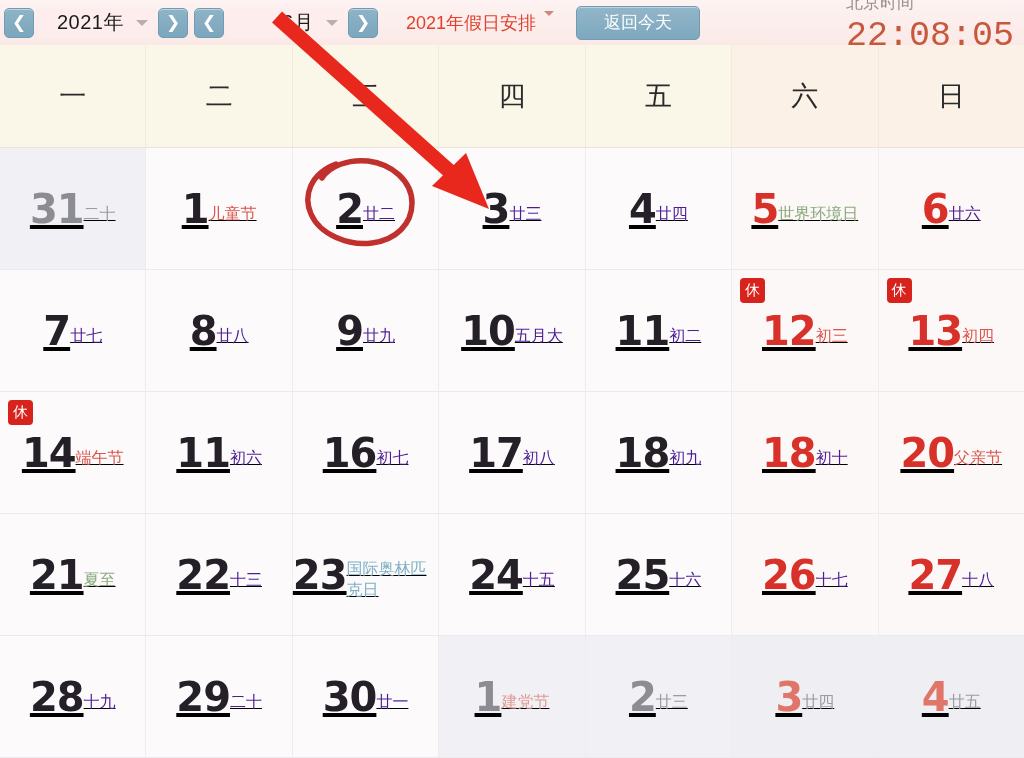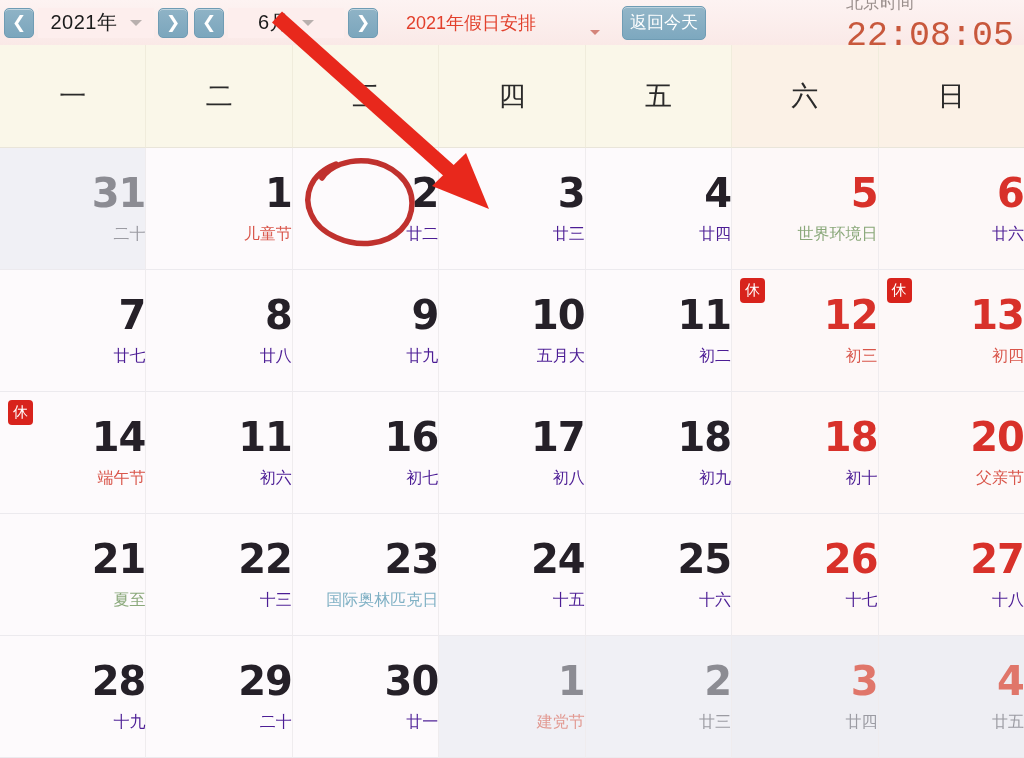--- a/index.html
+++ b/index.html
@@ -22,36 +22,36 @@
     width:28px;height:28px;flex:0 0 auto;
     border-radius:5px;
     background:linear-gradient(#8fb3c6,#7ba6bd);
     border:1px solid #6f9cb4;
     color:#ffffff;font-size:17px;line-height:26px;text-align:center;
     cursor:pointer;
     box-shadow:inset 0 1px 0 rgba(255,255,255,.45);
     font-family:"DejaVu Sans",sans-serif;
   }
   .selector{
-    display:flex;align-items:center;justify-content:center;
+    display:flex;align-items:center;justify-content:flex-end;
     height:30px;min-width:104px;padding:0 6px;margin:0 4px;
     background:#fdeeed;cursor:pointer;
   }
   .selector .sel-label{font-size:20px;color:#1b1b1b;letter-spacing:.5px;}
   .caret{
     margin-left:12px;width:0;height:0;
     border-left:6px solid transparent;border-right:6px solid transparent;
     border-top:6px solid #b8b0ae;
   }
-  .holiday-sel{margin-left:28px;display:flex;align-items:flex-end;cursor:pointer;gap:46px;}
+  .holiday-sel{margin-left:28px;display:flex;align-items:flex-start;cursor:pointer;}
   .holiday-sel .h-label{font-size:18px;color:#e2402c;}
   .holiday-sel .caret{border-top-color:#d4857a;margin-left:8px;
     border-left-width:5px;border-right-width:5px;border-top-width:5px;}
   .today-btn{
-    margin-left:22px;height:32px;padding:0 7px;
+    margin-left:22px;height:32px;padding:0 27px;
     display:flex;align-items:center;
     border-radius:5px;
     background:linear-gradient(#93b6c8,#7da8bf);
     border:1px solid #6f9cb4;
     box-shadow:inset 0 1px 0 rgba(255,255,255,.4);
     color:#ffffff;font-size:17px;cursor:pointer;white-space:nowrap;
   }
   .clock{
     margin-left:auto;display:flex;align-items:baseline;flex-direction:column;
   }
@@ -76,21 +76,21 @@
   }
   .wh.we{background:#fbf1e6;}
   .wh:last-child{border-right:none;}
 
   .cell{
     position:relative;flex:1 1 0;height:122px;
     background:#fdfafc;
     border-right:1px solid #efecee;
     border-bottom:1px solid #eceaee;
     box-sizing:border-box;
-    display:flex;flex-direction:column;align-items:flex-end;justify-content:center;
+    display:flex;flex-direction:row;align-items:center;justify-content:center;text-decoration:underline;
   }
   .cell:last-child{border-right:none;}
   .cell.we{background:#fdf8f8;}
   .cell.out{background:#f0f0f5;}
   .cell.out.we{background:#eeeef3;}
 
   .daynum{
     font-size:40px;font-weight:bold;line-height:1;
     color:#252028;
     font-family:"DejaVu Sans","Liberation Sans",sans-serif;

